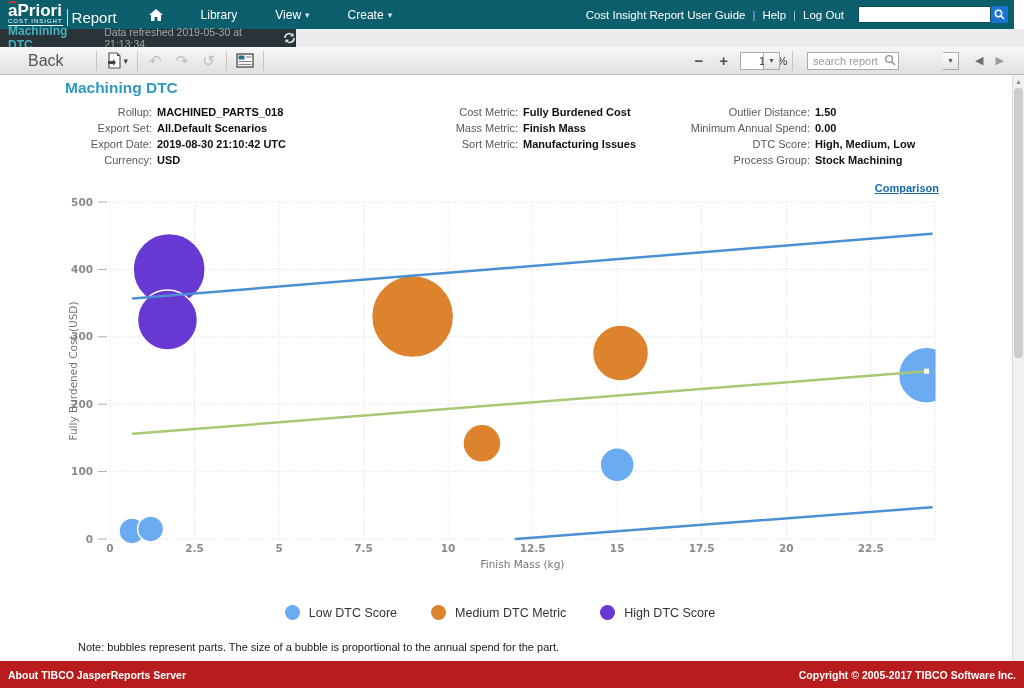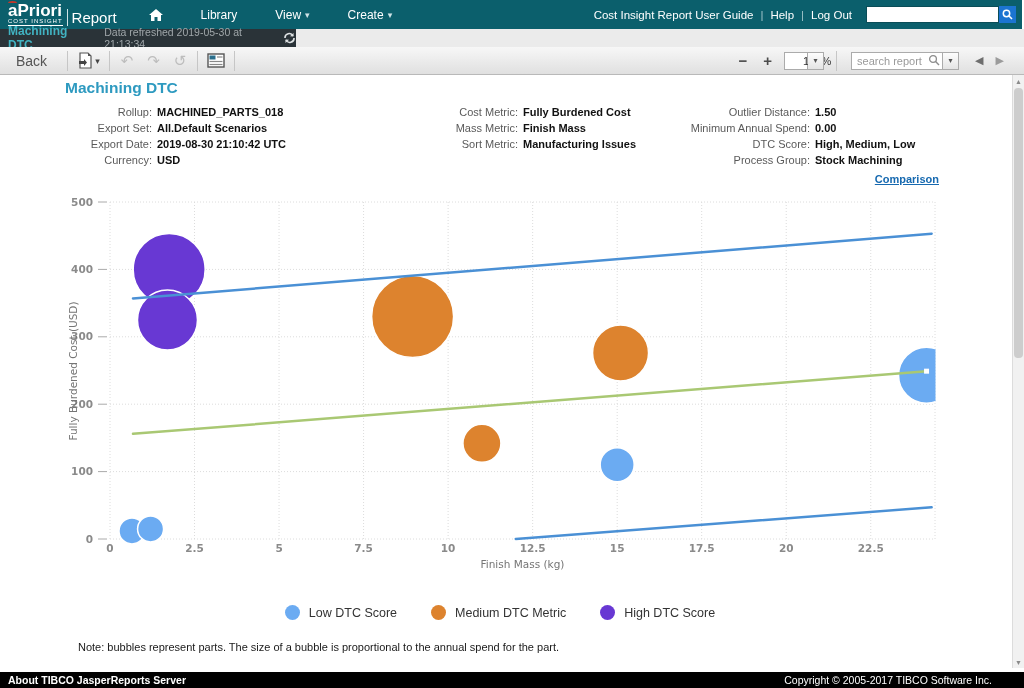--- a/index.html
+++ b/index.html
@@ -1,21 +1,21 @@
 <!DOCTYPE html>
 <html><head>
 <meta charset="utf-8">
 <style>
   * { margin:0; padding:0; box-sizing:border-box; }
   html,body { width:1024px; height:688px; overflow:hidden; background:#fff;
               font-family:"Liberation Sans", sans-serif; }
   #app { position:relative; width:1024px; height:688px; }
 
   
-  .navbar { position:absolute; top:0; left:0; right:2px; height:29px; background:#0b5f6c;
+  .navbar { position:absolute; top:0; left:0; right:10px; height:29px; background:#0b5f6c;
             display:flex; align-items:center; color:#fff; }
   .logo { display:flex; align-items:flex-end; margin-left:8px; position:relative; }
   .logo-main { font-size:17px; font-weight:bold; letter-spacing:0; line-height:15px; position:relative;}
   .logo-accent { position:absolute; top:-2px; left:0; width:9px; height:4px;
                  border-top:2px solid #c0392b; border-radius:50% 50% 0 0; }
   .logo-sub { font-size:6px; letter-spacing:1px; border-bottom:1px solid #fff; padding-bottom:1px; display:block;}
   .logo-col { display:flex; flex-direction:column; }
   .logo-divider { width:1px; height:17px; background:#cfe3e6; margin:0 4px 0 4px; }
   .logo-product { font-size:15px; font-weight:300; color:#fff; }
   .nav-home { margin-left:32px; display:flex; align-items:center; cursor:pointer; }
@@ -35,77 +35,77 @@
   .tab-dark { position:absolute; top:0; left:0; width:296px; height:18px; background:#2a3338;
               display:flex; align-items:center; }
   .tab-title { color:#41b3c2; font-size:12px; font-weight:bold; margin-left:8px; cursor:pointer; }
   .tab-refresh { color:#9fa6a9; font-size:10.5px; margin-left:15px; }
   .tab-refresh-icon { margin-left:10px; cursor:pointer; display:flex; align-items:center; }
 
   
   .toolbar { position:absolute; top:47px; left:0; right:0; height:28px;
              background:linear-gradient(#f7f7f7,#e0e0e0); border-bottom:1px solid #b9b9b9;
              display:flex; align-items:center; }
-  .tb-back { font-size:14px; color:#555; padding:4px 16px; cursor:pointer; }
+  .tb-back { font-size:16px; color:#555; padding:4px 28px; cursor:pointer; }
   .tb-sep { width:1px; height:20px; background:#c6c6c6; margin:0 4px; }
   .tb-btn { display:flex; align-items:center; padding:2px 5px; cursor:pointer; }
   .tb-caret { font-size:9px; color:#444; margin-left:2px; }
   .tb-glyph { font-size:15px; color:#bdbdbd; padding:0 7px; cursor:pointer; }
   .tb-right { margin-left:auto; display:flex; align-items:center; margin-right:14px; }
   .tb-zoomglyph { font-size:15px; font-weight:bold; color:#4c4c4c; padding:0 8px; cursor:pointer; }
   .tb-zoombox { display:flex; align-items:center; margin:0 8px 0 4px; }
   .tb-zoombox .zval { width:24px; height:18px; background:#fff; border:1px solid #ababab;
                       font-size:11px; color:#333; display:flex; align-items:center; padding-left:18px; }
   .dropbtn { width:16px; height:18px; background:linear-gradient(#fdfdfd,#e4e4e4); border:1px solid #ababab;
              border-left:none; display:flex; align-items:center; justify-content:center;
              font-size:8px; color:#555; cursor:pointer; }
-  .tb-search { display:flex; align-items:center; margin:0 10px; }
+  .tb-search { display:flex; align-items:center; margin:0 10px;gap:44px; }
   .tb-search .sbox { position:relative; }
   .tb-search input { width:92px; height:18px; border:1px solid #ababab; font-size:11px;
                      padding:0 18px 0 5px; outline:none; color:#333; }
   .tb-search input::placeholder { color:#9a9a9a; }
   .sbox .mag { position:absolute; right:3px; top:3px; }
   .tb-nav { font-size:11px; padding:0 6px; cursor:pointer; }
   .tb-prev { color:#6e6e6e; } .tb-next { color:#9b9b9b; }
 
   
   .content { position:absolute; top:75px; left:0; width:1012px; height:593px; background:#fff; }
   .rpt-title { position:absolute; left:65px; top:4px; font-size:15.5px; font-weight:bold; color:#2e9ac0; }
   .meta-col { position:absolute; top:29px; }
   .meta-row { display:flex; line-height:16px; font-size:11px; }
   .ml { color:#5a5a5a; text-align:right; }
   .mv { color:#111; font-weight:bold; margin-left:5px; white-space:nowrap; }
   .col1 { left:18px; } .col1 .ml { width:134px; }
   .col2 { left:330px; } .col2 .ml { width:188px; }
   .col3 { left:598px; } .col3 .ml { width:212px; }
-  .comparison { position:absolute; top:98px; right:73px; font-size:11px; font-weight:bold;
+  .comparison { position:absolute; top:107px; right:73px; font-size:11px; font-weight:bold;
                 color:#1669b0; text-decoration:underline; cursor:pointer;padding-left:40px; }
 
   .chart-wrap { position:absolute; left:0; top:120px; width:1005px; height:392px; }
   .legend { position:absolute; left:0; right:12px; top:530px; display:flex; justify-content:center;
             align-items:center; gap:34px; }
   .legend-item { display:flex; align-items:center; gap:9px; }
   .swatch { width:15px; height:15px; border-radius:50%; }
   .legend-label { font-size:12.5px; color:#333; }
   .note { position:absolute; left:78px; top:566px; font-size:11px; color:#1a1a1a; }
 
   
   .vscroll { position:absolute; top:75px; right:0; width:12px; height:593px; background:#f1f1f1;
              border-left:1px solid #dcdcdc; }
   .vs-arrow { position:absolute; left:0; width:11px; height:12px; font-size:7px; color:#8a8a8a;
               display:flex; align-items:center; justify-content:center; cursor:pointer; }
   .vs-up { top:0; } .vs-down { bottom:0; }
   .vs-thumb { position:absolute; top:13px; left:1px; width:9px; height:270px; background:#cdcdcd;
               border-radius:4px; cursor:pointer; }
 
   
-  .footer { position:absolute; bottom:0; left:0; right:0; height:16px; background:#000000;
+  .footer { position:absolute; bottom:0; left:0; right:0; height:27px; background:#b91c1c;
             display:flex; align-items:center; justify-content:space-between; }
   .footer-left { color:#fff; font-size:10.5px; font-weight:bold; margin-left:8px; cursor:pointer; }
-  .footer-right { color:#fff; font-size:10.5px; font-weight:normal; margin-right:32px; }
+  .footer-right { color:#fff; font-size:10.5px; font-weight:bold; margin-right:8px; }
 
   svg text { font-family:"DejaVu Sans", "Liberation Sans", sans-serif; }
 </style>
 </head>
 <body>
 
 <div id="app">
 
   <div class="navbar">
     <div class="logo">

